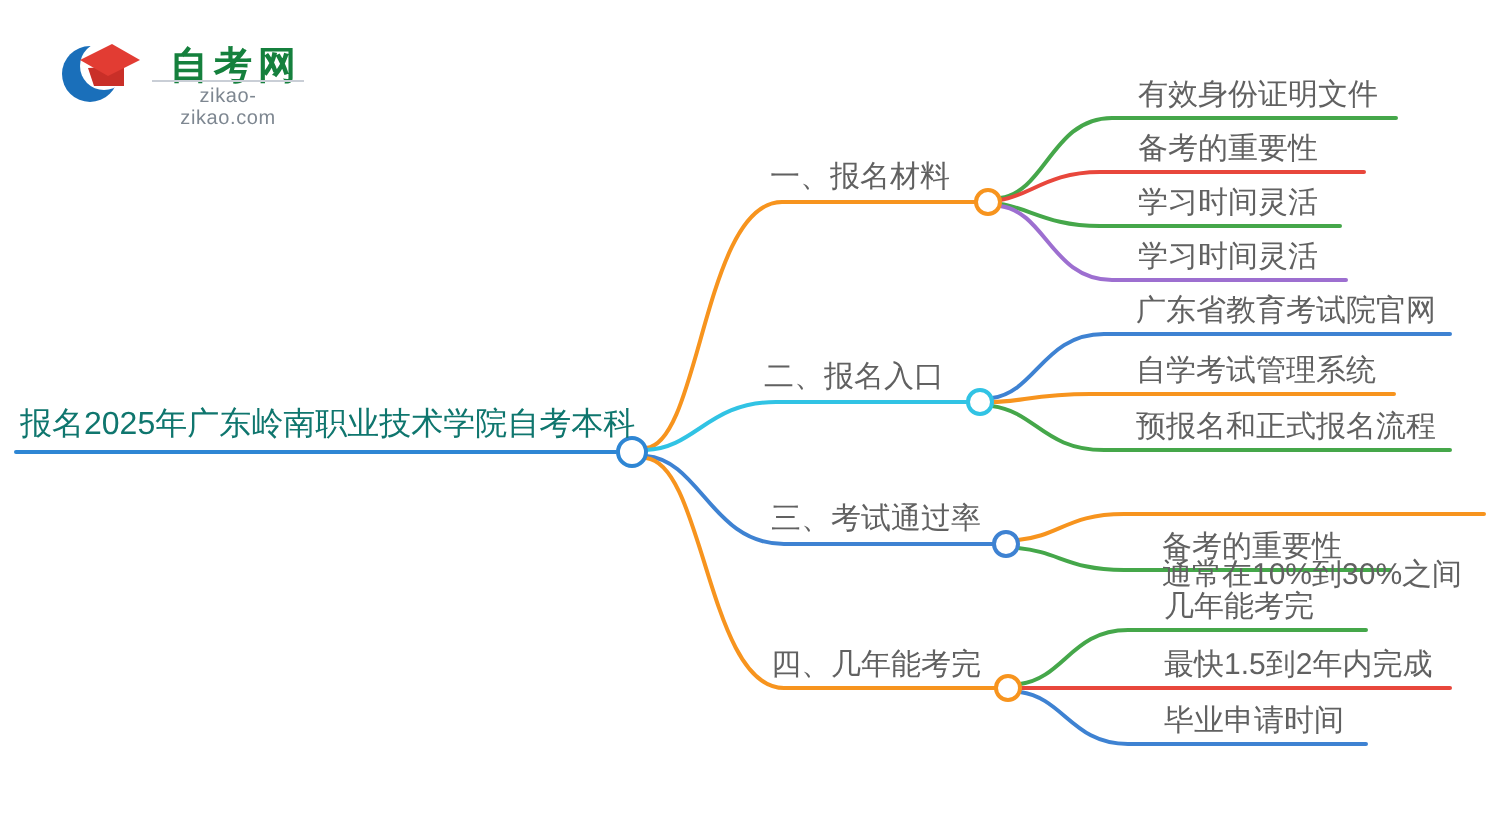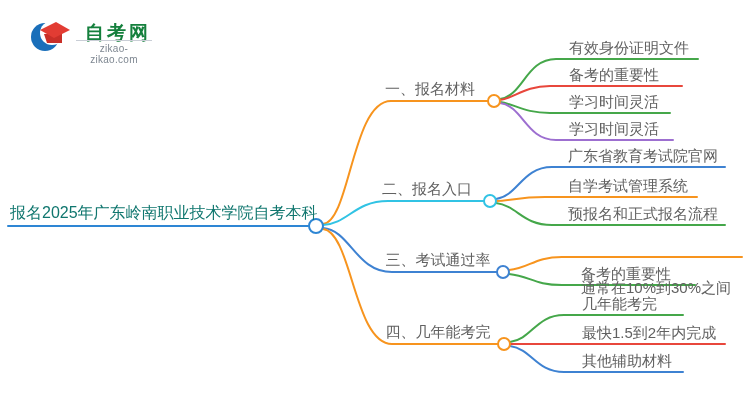--- a/index.html
+++ b/index.html
@@ -103,13 +103,13 @@
 
 <div class="topic child-topic b1c0">广东省教育考试院官网</div>
 <div class="topic child-topic b1c1">自学考试管理系统</div>
 <div class="topic child-topic b1c2">预报名和正式报名流程</div>
 
 <div class="topic child-topic b2c0">通常在10%到30%之间</div>
 <div class="topic child-topic b2c1">备考的重要性</div>
 
 <div class="topic child-topic b3c0">几年能考完</div>
 <div class="topic child-topic b3c1">最快1.5到2年内完成</div>
-<div class="topic child-topic b3c2">其他辅助材料</div>
+<div class="topic child-topic b3c2">毕业申请时间</div>
 
 </body></html>

